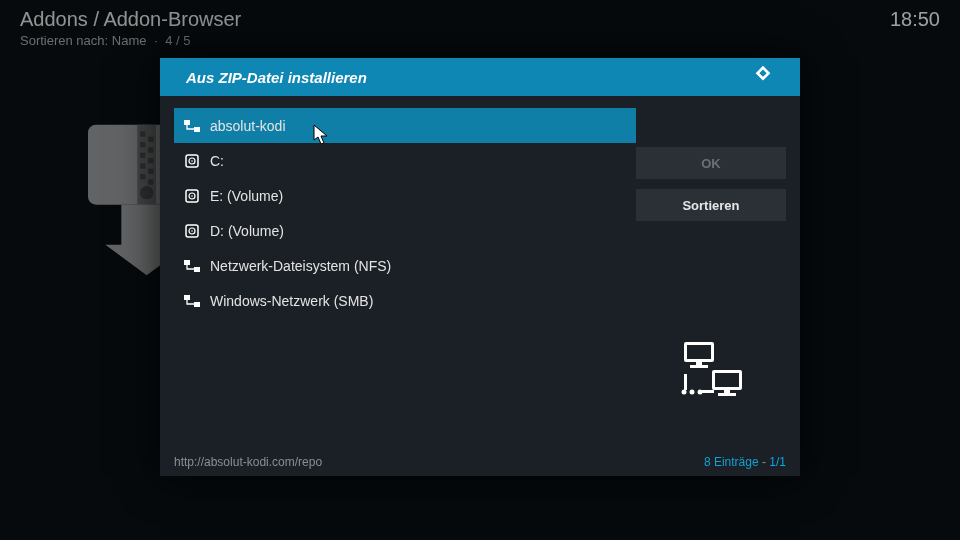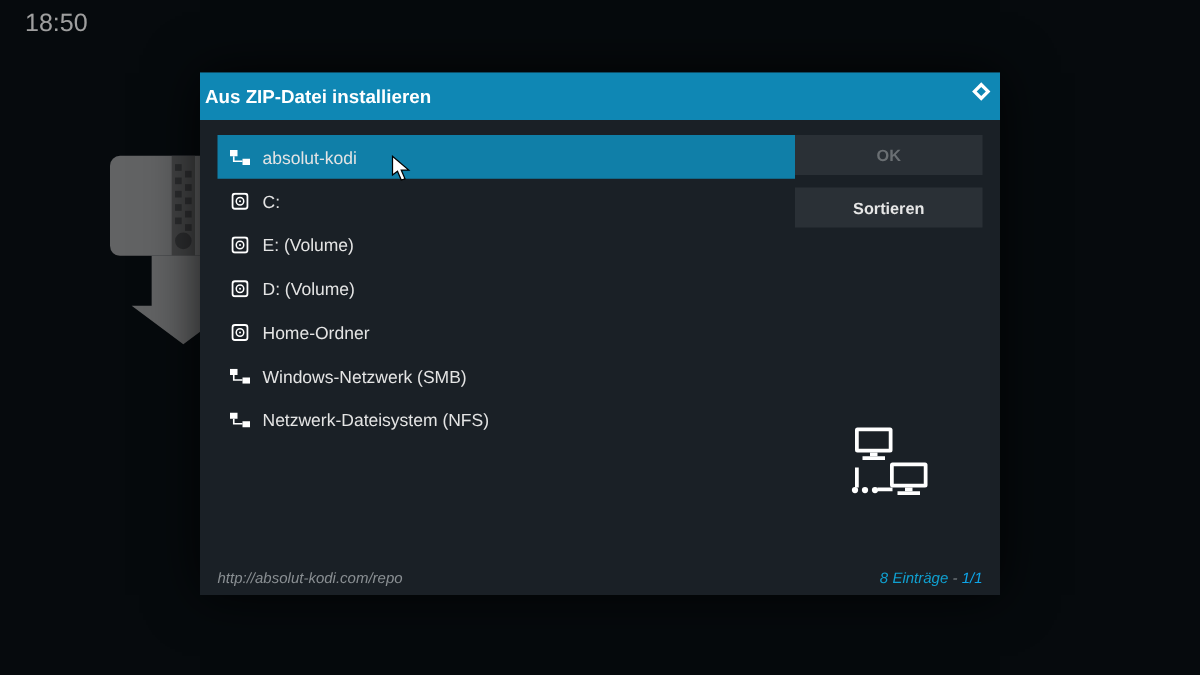--- a/index.html
+++ b/index.html
@@ -31,21 +31,22 @@
   .dialog {
     position: absolute;
     left: 160px; top: 58px;
     width: 640px; height: 418px;
     background: #1a2026;
     box-shadow: 0 0 40px rgba(0,0,0,0.8);
   }
   .dialog-header {
     height: 38px; background: #0f87b4;
     display: flex; align-items: center; justify-content: space-between;
-    padding: 0 4px;
+    padding: 0 26px;
+    font-style: italic;
   }
   .dialog-title { font-size: 15px; font-weight: bold; }
   .dialog-logo svg { width: 22px; height: 22px; }
   .dialog-body {
     display: flex; padding: 12px 14px 0 14px; 
     height: 340px;
   }
   .file-list { flex: 1; }
   .list-item {
     display: flex; align-items: center; gap: 10px;
@@ -55,43 +56,50 @@
   }
   .list-item.selected { background: #107fa8; }
   .item-icon { width: 16px; height: 14px; display:flex; align-items:center; justify-content:center; }
   .right-pane { width: 150px; display: flex; flex-direction: column; }
   .btn {
     height: 32px; background: #2a3036;
     display: flex; align-items: center; justify-content: center;
     font-size: 13px; margin-bottom: 10px;
     cursor: pointer; color: #e6e6e6; font-weight: bold;
   }
-  .btn.disabled { color: #6a6f73; }
+  .btn.disabled { color: #6a6f73; margin-top: 39px; }
   .preview-area {
     margin-top: auto;
     height: 120px;
     display: flex; align-items: center; justify-content: center;
   }
   .dialog-footer {
     position: absolute; bottom: 0; left:0; right:0;
     height: 28px; padding: 0 14px;
     display: flex; align-items: center; justify-content: space-between;
-    font-size: 12px; color: #8a8f93; font-style: italic;
+    font-size: 12px; color: #8a8f93;
   }
   .footer-count .count-num { color: #10a0d0; }
   .footer-count .page-num { color: #0ea5e9; }
   .cursor {
     position: absolute; left: 313px; top: 124px;
     pointer-events: none;
   }
 </style>
 </head>
 <body>
 
 <div class="header">
+  <div class="breadcrumb-area">
+    <div class="breadcrumb">Addons / Addon-Browser</div>
+    <div class="sortline">
+      <span>Sortieren nach: </span><span>Name</span>
+      <span> &nbsp;·&nbsp; </span><span>4 / 5</span>
+    </div>
+  </div>
   <div class="clock">18:50</div>
 </div>
 
 <svg class="bg-icon" viewBox="0 0 100 120">
   <rect x="5" y="5" width="90" height="60" rx="6" fill="#9fa0a2"></rect>
   <rect x="42" y="5" width="14" height="60" fill="#6d6e70"></rect>
   <g fill="#4a4b4d">
     <rect x="44" y="10" width="4" height="4"></rect>
       <rect x="50" y="14" width="4" height="4"></rect>
     <rect x="44" y="18" width="4" height="4"></rect>
@@ -155,47 +163,37 @@
             <svg width="14" height="14" viewBox="0 0 14 14">
               <rect x="1" y="1" width="12" height="12" rx="2" fill="none" stroke="#fff" stroke-width="1.5"></rect>
               <circle cx="7" cy="7" r="3" fill="none" stroke="#fff" stroke-width="1.2"></circle>
               <circle cx="7" cy="7" r="0.8" fill="#fff"></circle>
             </svg>
           </span>
           <span>D: (Volume)</span>
         </div>
         <div class="list-item">
           <span class="item-icon">
-            <svg width="14" height="14" viewBox="0 0 14 14">
-              <rect x="1" y="1" width="12" height="12" rx="2" fill="none" stroke="#fff" stroke-width="1.5"></rect>
-              <circle cx="7" cy="7" r="3" fill="none" stroke="#fff" stroke-width="1.2"></circle>
-              <circle cx="7" cy="7" r="0.8" fill="#fff"></circle>
-            </svg>
-          </span>
-          <span>Home-Ordner</span>
-        </div>
-        <div class="list-item">
-          <span class="item-icon">
             <svg width="16" height="12" viewBox="0 0 16 12">
               <rect x="0" y="0" width="6" height="5" fill="#fff"></rect>
               <rect x="10" y="7" width="6" height="5" fill="#fff"></rect>
               <path d="M3 5 L3 9 L10 9" stroke="#fff" stroke-width="1.3" fill="none"></path>
             </svg>
           </span>
-          <span>Windows-Netzwerk (SMB)</span>
+          <span>Netzwerk-Dateisystem (NFS)</span>
         </div>
         <div class="list-item">
           <span class="item-icon">
             <svg width="16" height="12" viewBox="0 0 16 12">
               <rect x="0" y="0" width="6" height="5" fill="#fff"></rect>
               <rect x="10" y="7" width="6" height="5" fill="#fff"></rect>
               <path d="M3 5 L3 9 L10 9" stroke="#fff" stroke-width="1.3" fill="none"></path>
             </svg>
           </span>
-          <span>Netzwerk-Dateisystem (NFS)</span>
+          <span>Windows-Netzwerk (SMB)</span>
         </div>
       </div>
     <div class="right-pane">
       <div class="btn disabled">OK</div>
       <div class="btn">Sortieren</div>
       <div class="preview-area">
         <svg width="90" height="80" viewBox="0 0 90 80">
           <rect x="18" y="6" width="30" height="20" rx="2" fill="#fff"></rect>
           <rect x="21" y="9" width="24" height="14" fill="#1a2026"></rect>
           <rect x="30" y="26" width="6" height="3" fill="#fff"></rect>

